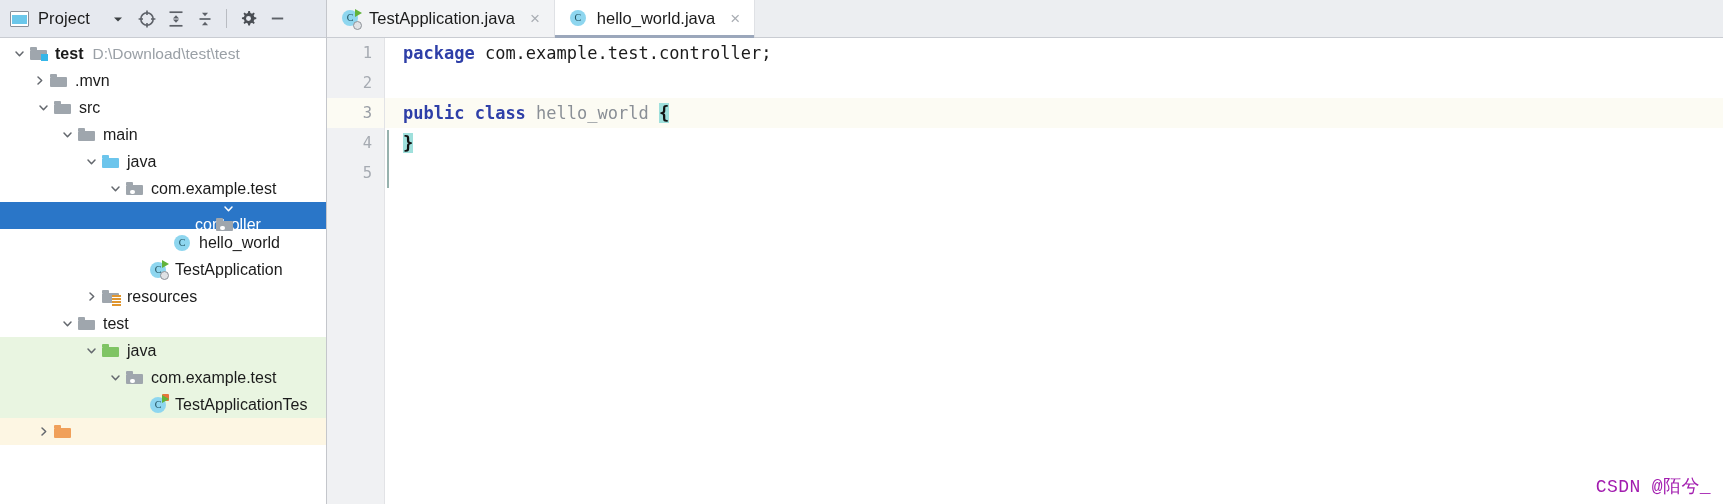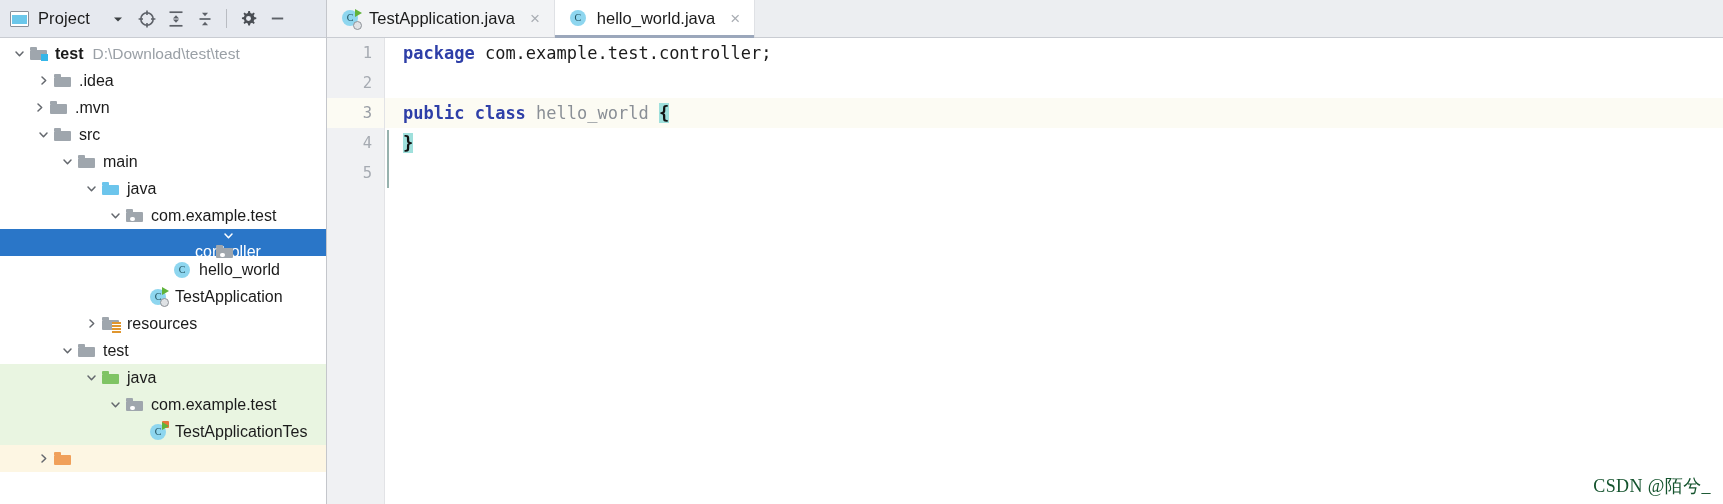--- a/index.html
+++ b/index.html
@@ -169,22 +169,22 @@
   .cline.cur { background:#fcfbf3; }
   .kw { color:#2e3fa8; font-weight:bold; }
   .ident { color:#8a8f96; }
   .plain { color:#1b1b1b; }
   .brace-hl { background:#9fe0dc; color:#111; font-weight:bold; }
   .foldline {
     position:absolute; width:2px; background:#97b2ae;
   }
   #watermark {
     position:absolute; right:12px; bottom:6px;
-    font-size:18px; color:#14532d; letter-spacing:.4px;
-    font-family:Liberation Serif, serif;
+    font-size:18px; color:#a21caf; letter-spacing:.4px;
+    font-family:Liberation Mono, monospace;
     margin-top:6px;
   }
 </style>
 </head>
 <body>
 
 <div id="app">
 
   <div id="project-panel">
 
@@ -241,34 +241,20 @@
           </span>
           <span class="ic">
             <span class="folder f-gray">
               <span class="tab-b"></span>
               <span class="body-b"></span>
               <span class="rootmark"></span>
             </span>
           </span>
           <span class="lbl bold">test</span>
           <span class="path">D:\Download\test\test</span>
-        </div>
-        <div class="row" style="padding-left: 34px;">
-          <span class="arrow">
-            <svg width="13" height="13" viewBox="0 0 13 13">
-              <path d="M5 3 L8.7 6.5 L5 10" fill="none" stroke="#64686e" stroke-width="1.5" stroke-linecap="round" stroke-linejoin="round"></path>
-            </svg>
-          </span>
-          <span class="ic">
-            <span class="folder f-gray">
-              <span class="tab-b"></span>
-              <span class="body-b"></span>
-            </span>
-          </span>
-          <span class="lbl">.idea</span>
         </div>
         <div class="row" style="padding-left: 30px;">
           <span class="arrow">
             <svg width="13" height="13" viewBox="0 0 13 13">
               <path d="M5 3 L8.7 6.5 L5 10" fill="none" stroke="#64686e" stroke-width="1.5" stroke-linecap="round" stroke-linejoin="round"></path>
             </svg>
           </span>
           <span class="ic">
             <span class="folder f-gray">
               <span class="tab-b"></span>

